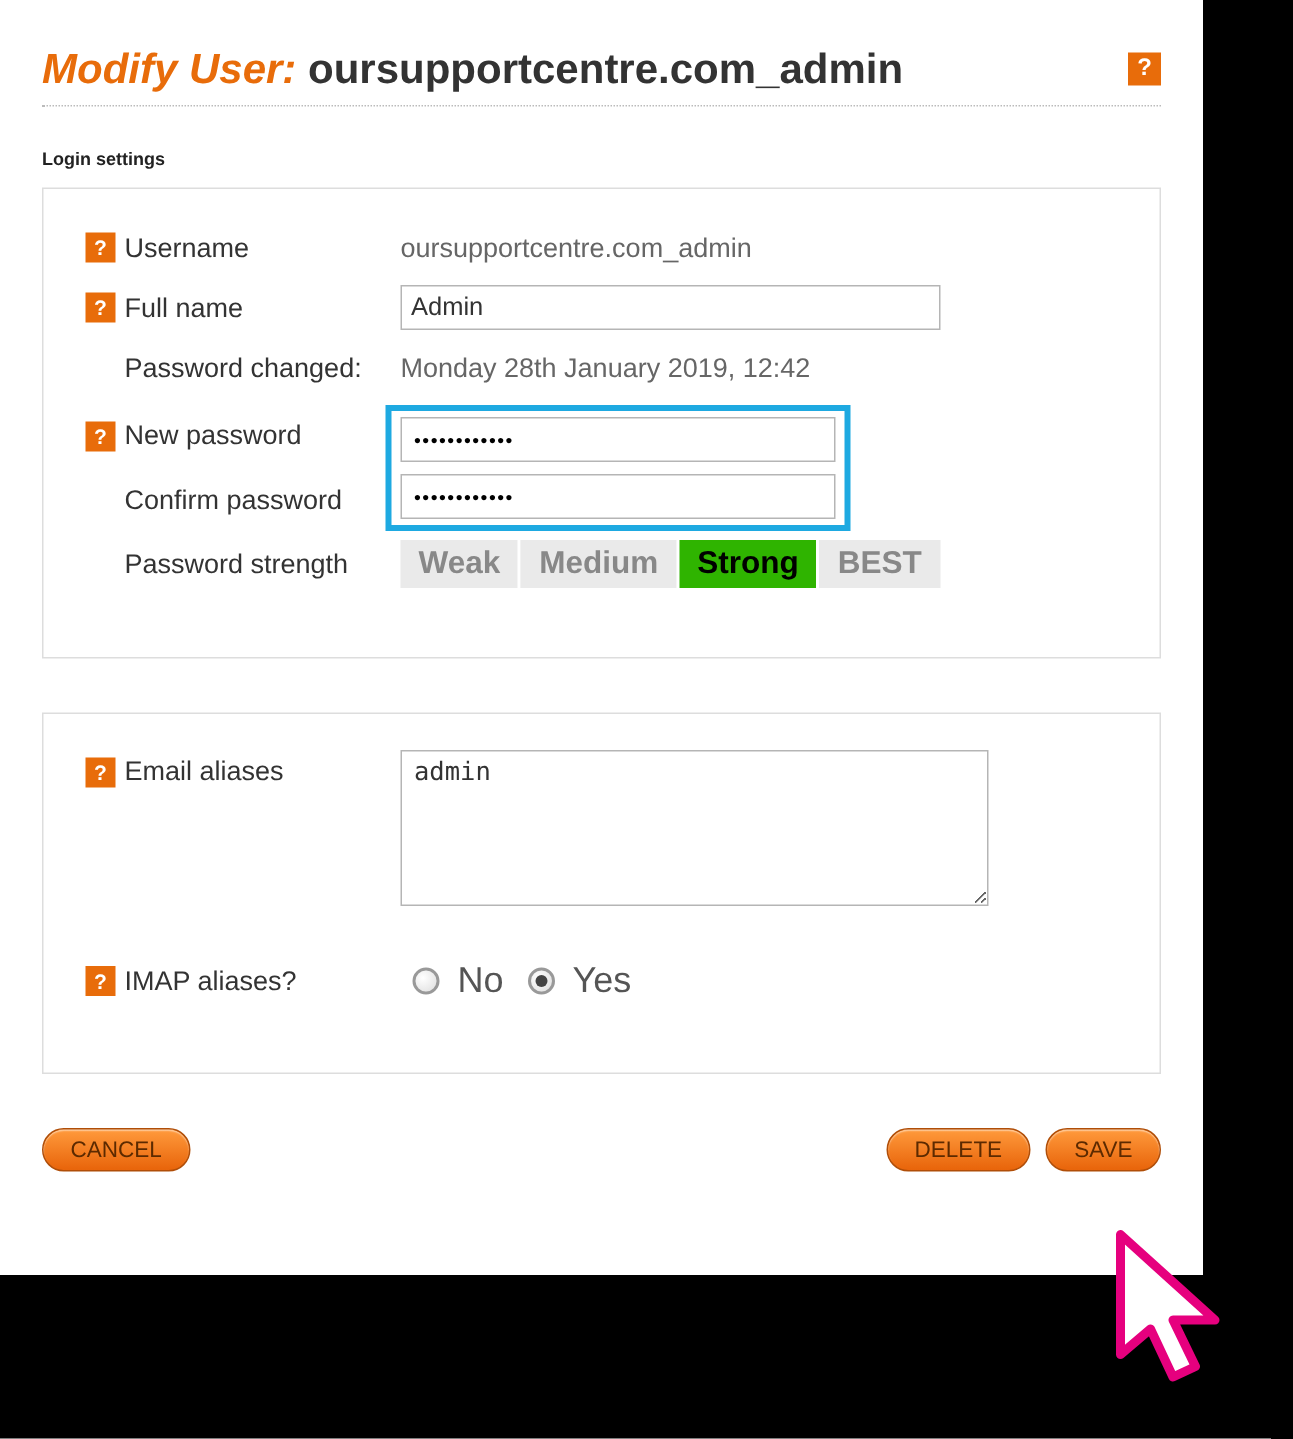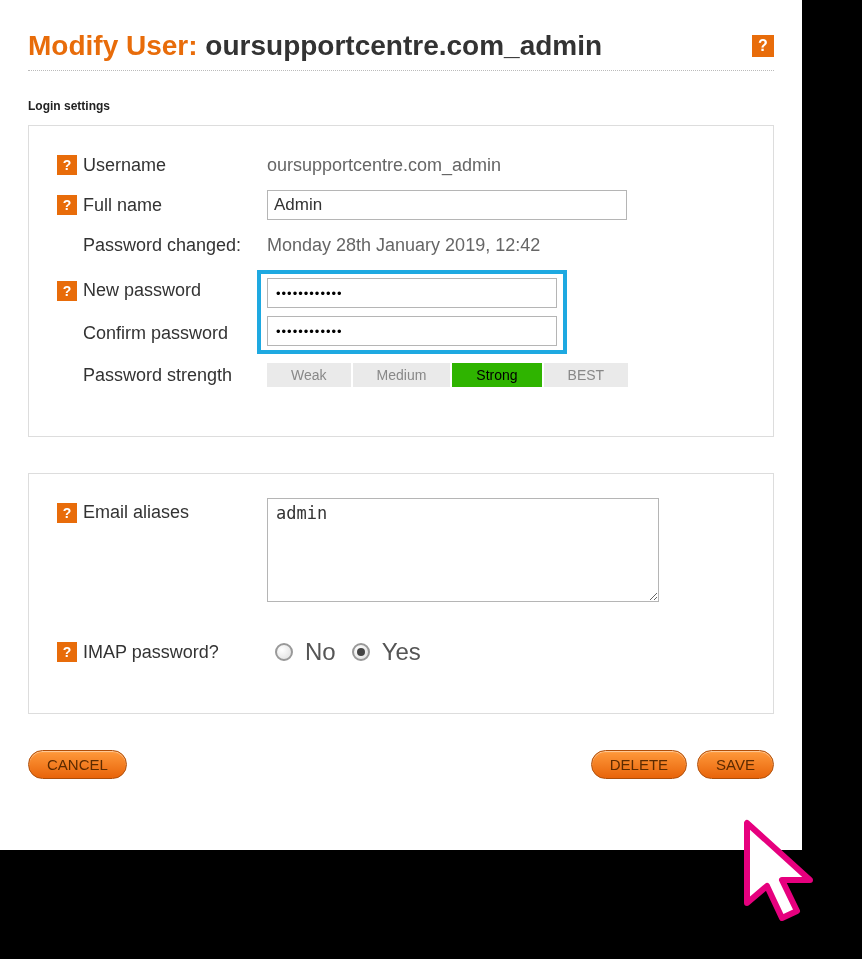--- a/index.html
+++ b/index.html
@@ -29,20 +29,21 @@
       padding-bottom: 8px;
       margin-bottom: 28px;
     }
     .page-title {
       font-size: 28px;
       font-weight: bold;
       color: #333;
     }
     .page-title-prefix {
       color: #E86C0A;
+      font-style: italic;
     }
     .help-icon {
       width: 22px;
       height: 22px;
       background: #E86C0A;
       color: #fff;
       font-weight: bold;
       font-size: 16px;
       display: inline-flex;
       align-items: center;
@@ -113,23 +114,23 @@
       padding: 2px 8px;
       font-size: 13px;
       letter-spacing: 1px;
       font-family: inherit;
     }
     .strength-bar {
       display: flex;
       gap: 0;
     }
     .strength-cell {
-      padding: 4px 24px;
-      font-size: 14px;
-      font-weight: normal;
+      padding: 4px 12px;
+      font-size: 21px;
+      font-weight: bold;
       background: #eaeaea;
       color: #888;
       border-right: 2px solid #fff;
     }
     .strength-cell.active {
       background: #2FB400;
       color: #000;
     }
     .strength-cell:last-child {
       border-right: none;
@@ -295,21 +296,21 @@
       <div class="form-value-cell">
         <textarea class="textarea-input" style="">admin</textarea>
       </div>
     </div>
 
     <div class="spacer"></div>
 
     <div class="form-row">
       <div class="form-label-cell">
         <span class="help-icon help-icon-small">?</span>
-        <span>IMAP password?</span>
+        <span>IMAP aliases?</span>
       </div>
       <div class="radio-group">
         <span class="radio-circle"></span>
         <span>No</span>
         <span class="radio-circle checked"></span>
         <span>Yes</span>
       </div>
     </div>
 
   </div>

